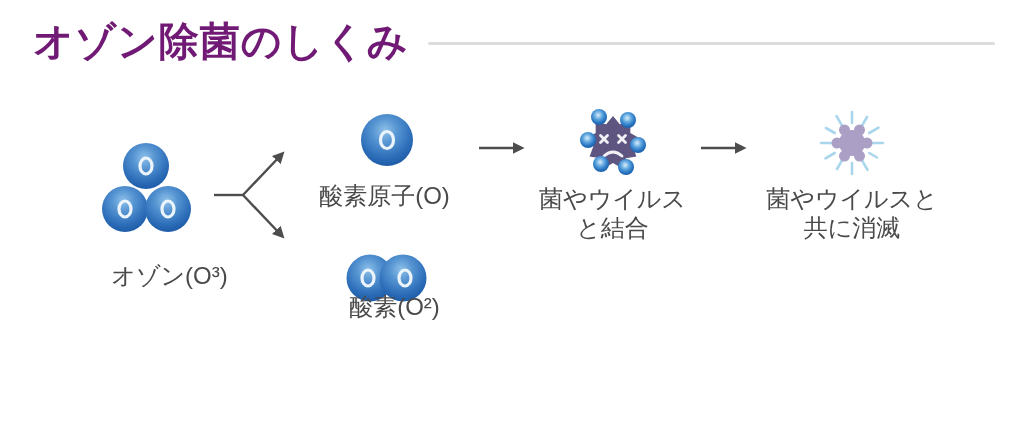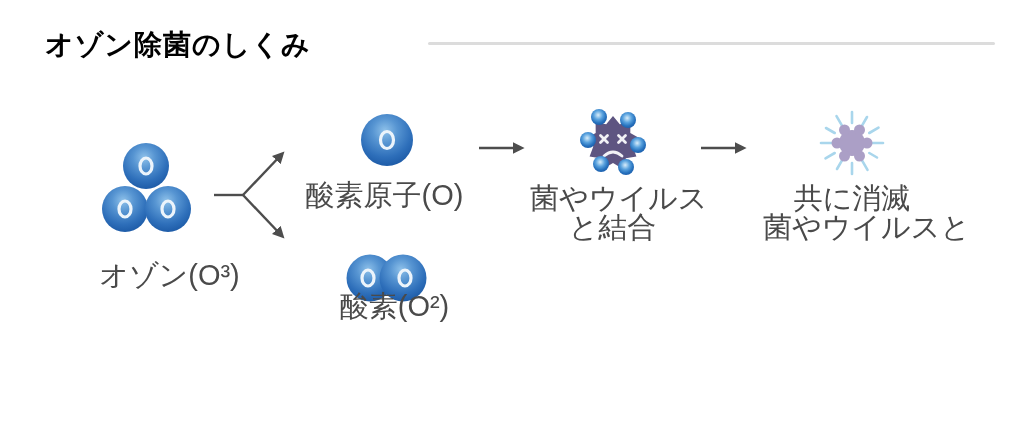--- a/index.html
+++ b/index.html
@@ -5,29 +5,29 @@
   html,body{margin:0;padding:0;background:#fff;}
   .stage{
     position:relative;
     width:1024px;height:443px;
     background:#ffffff;
     overflow:hidden;
     font-family:"Liberation Sans", sans-serif;
   }
   .abs{position:absolute;}
   .title{
-    position:absolute;left:33px;top:14px;margin:12px;
-    font-size:28px;font-weight:bold;color:#000000;letter-spacing:1px;
+    position:absolute;left:33px;top:14px;margin:0;
+    font-size:40px;font-weight:bold;color:#701a75;letter-spacing:1px;
   }
   .divider{
     position:absolute;left:428px;top:42px;width:567px;height:3px;
     background:#dcdcdc;border-radius:2px;
   }
   .label{
-    position:absolute;color:#4a4a4a;font-size:29px;text-align:center;
+    position:absolute;color:#4a4a4a;font-size:24px;text-align:center;
     line-height:29px;white-space:nowrap;
   }
   .label span{display:block;}
   .lbl-ozone{left:87px;top:261px;width:165px;}
   .lbl-atom{left:302px;top:181px;width:165px;}
   .lbl-o2{left:312px;top:292px;width:165px;}
   .lbl-bind{left:530px;top:184px;width:165px;text-align:center;}
   .lbl-vanish{left:763px;top:184px;width:178px;}
   .o-ring{fill:none;stroke:#ecf4fb;stroke-width:3.2px;}
   .arrow-line{stroke:#4d4d4d;stroke-width:2.4px;fill:none;}
@@ -146,17 +146,17 @@
       <circle cx="42" cy="42" r="13"></circle>
       <circle cx="57" cy="42" r="5.5"></circle>
       <circle cx="49.5" cy="29" r="5.5"></circle>
       <circle cx="34.5" cy="29" r="5.5"></circle>
       <circle cx="27" cy="42" r="5.5"></circle>
       <circle cx="34.5" cy="55" r="5.5"></circle>
       <circle cx="49.5" cy="55" r="5.5"></circle>
     </g>
   </svg>
   <div class="label lbl-vanish">
+    <span>菌やウイルスと</span>
     <span>共に消滅</span>
-    <span>菌やウイルスと</span>
   </div>
 
 </div>
 
 </body></html>

